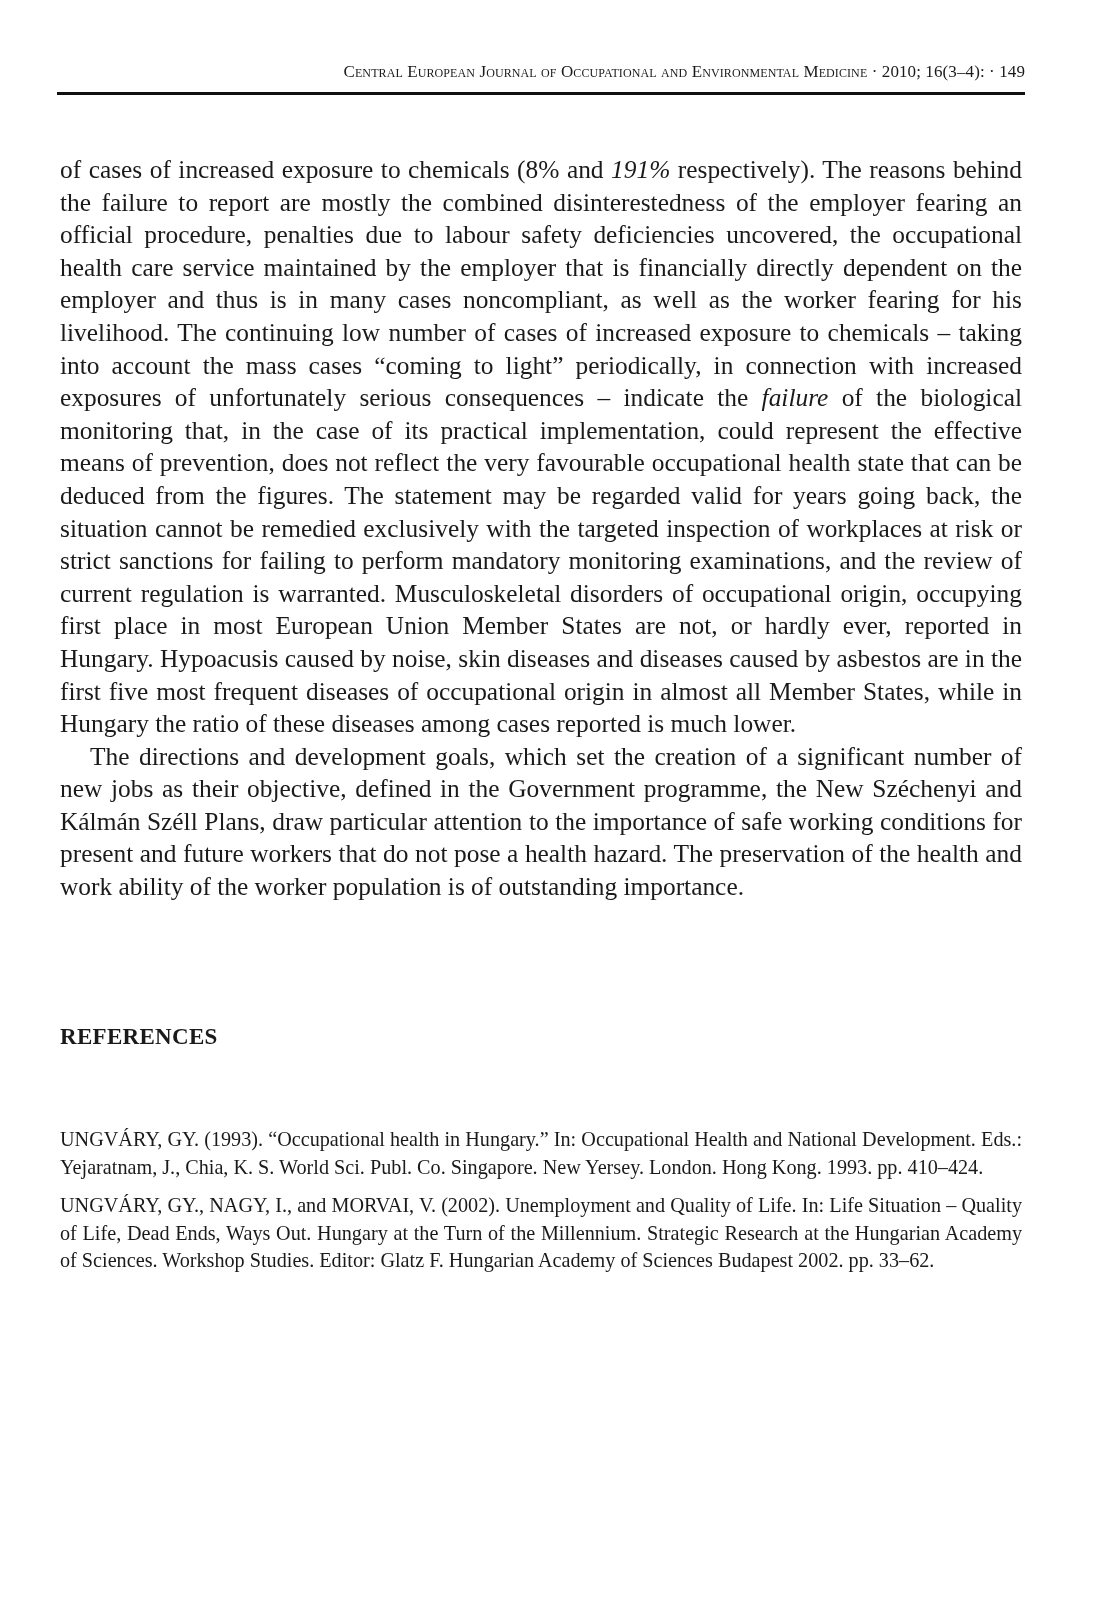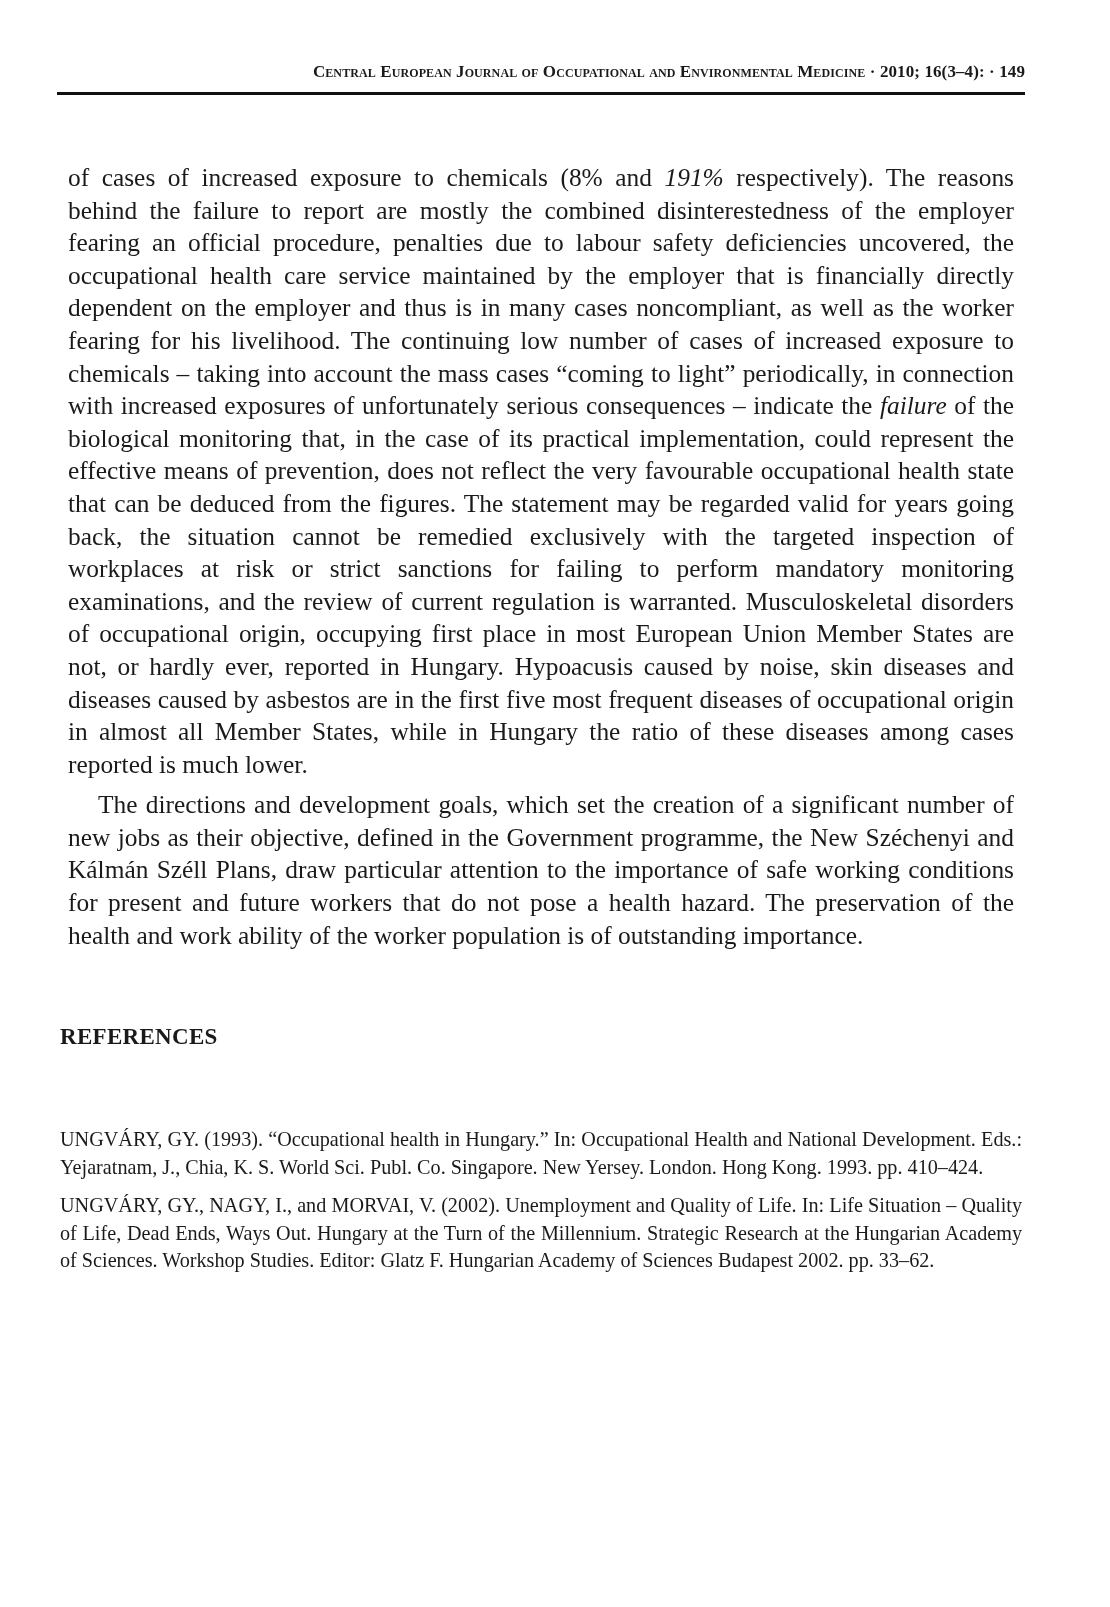--- a/index.html
+++ b/index.html
@@ -5,32 +5,31 @@
   html, body { margin: 0; padding: 0; background: #ffffff; }
   body {
     width: 1110px; height: 1607px; position: relative; overflow: hidden;
     font-family: "Liberation Serif", "DejaVu Serif", serif;
     color: #1a1a1a;
   }
   .header {
     position: absolute; left: 57px; top: 62px; width: 968px;
     text-align: right; font-size: 17px; letter-spacing: 0.1px;
     font-variant: small-caps;
-    font-weight: bold;
   }
   .rule {
     position: absolute; left: 57px; top: 92px; width: 968px; height: 3px;
     background: #111111;
   }
   .body-text {
     position: absolute; left: 60px; top: 153px; width: 962px;
     font-size: 25.4px; line-height: 32.6px; text-align: justify;
     hyphens: manual;
   }
-  .body-text p { margin: 8px; font-family: Liberation Serif, serif; }
+  .body-text p { margin: 0; font-family: Liberation Serif, serif; }
   .body-text p.indent { text-indent: 30px; }
   .refs-heading {
     position: absolute; left: 60px; top: 1024px;
     font-size: 23px; font-weight: bold; letter-spacing: 0.3px;
   }
   .refs {
     position: absolute; left: 60px; top: 1126px; width: 962px;
     font-size: 20.2px; line-height: 27.5px; text-align: justify;
   }
   .refs p { margin: 0 0 11px 0; }

